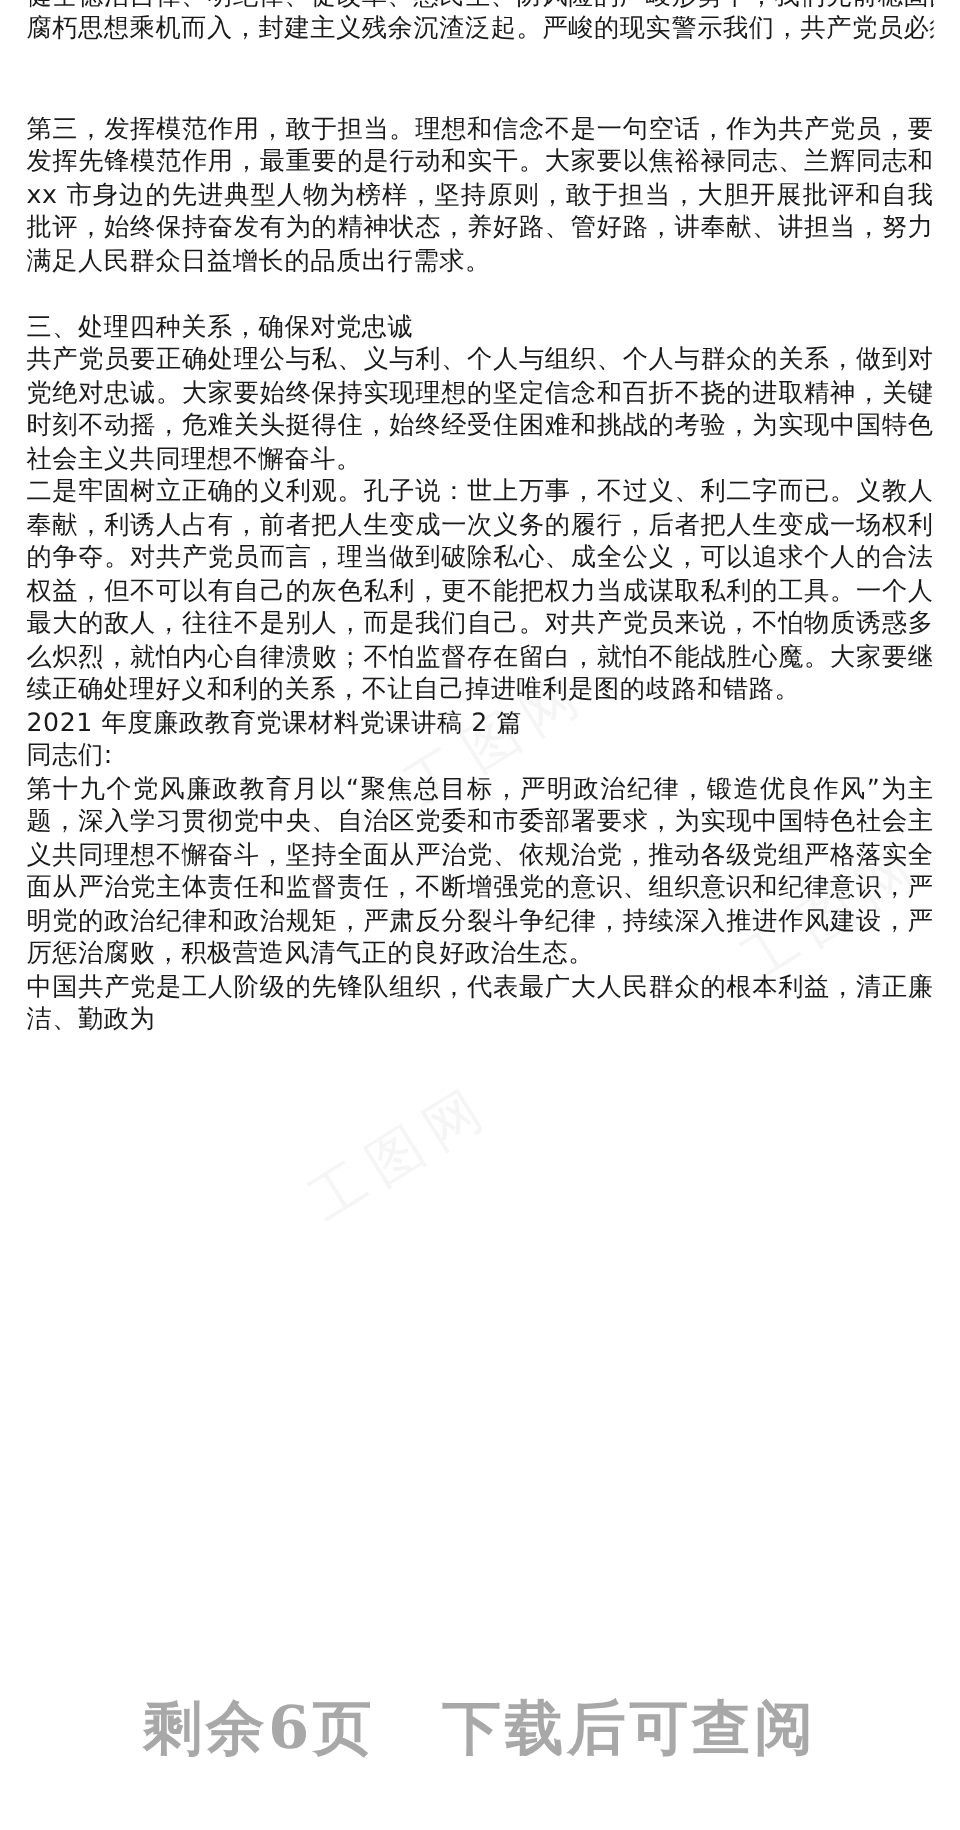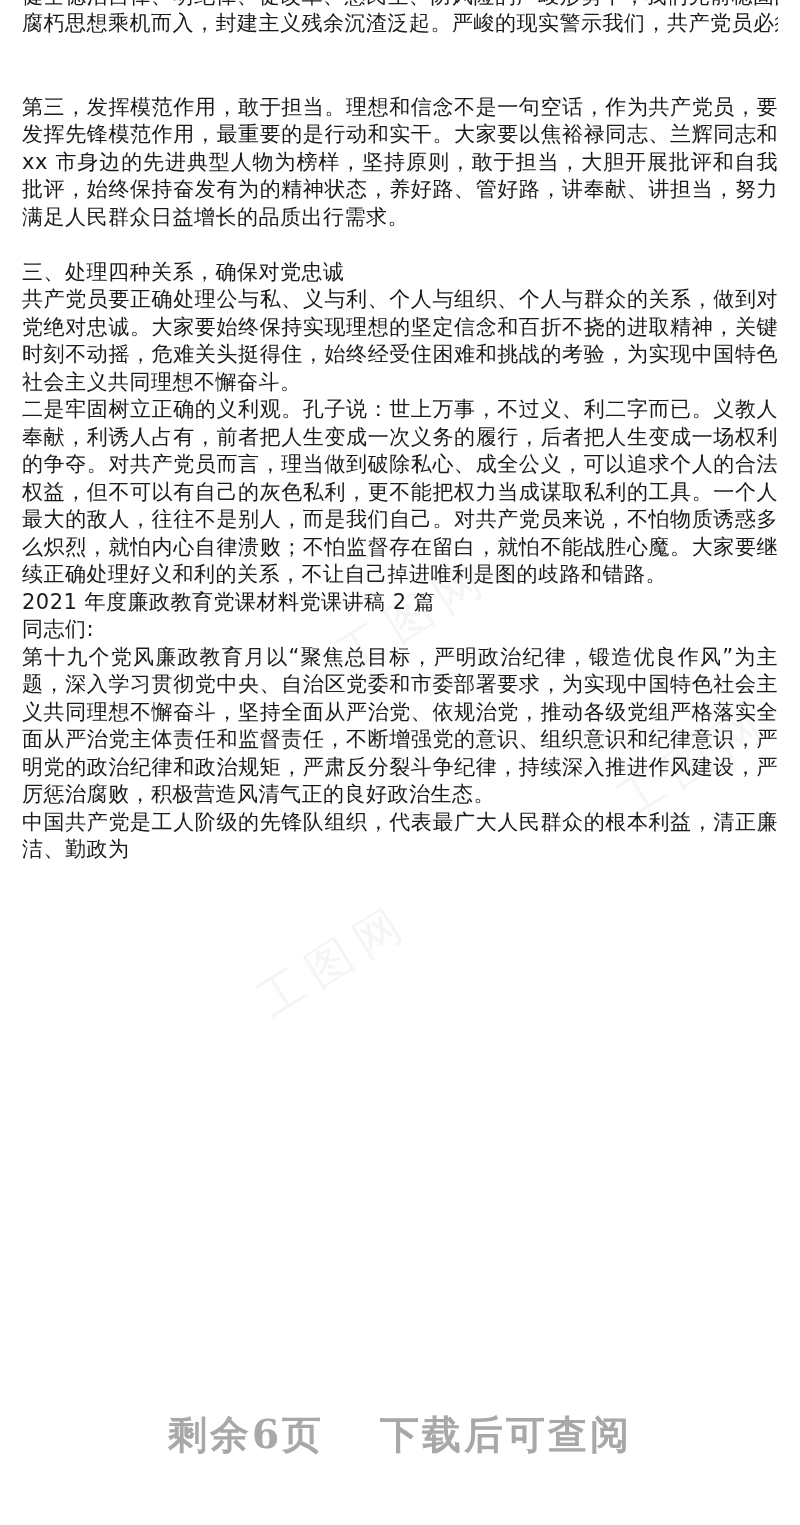--- a/index.html
+++ b/index.html
@@ -73,21 +73,21 @@
     position: absolute;
     top: 1408px;
     left: 0;
     width: 800px;
     display: flex;
     justify-content: center;
     align-items: baseline;
     gap: 56px;
     font-family: "DejaVu Serif", "Liberation Serif", serif;
     font-weight: 700;
-    font-size: 39px;
+    font-size: 49px;
     color: #a8a8a8;
     letter-spacing: 3px;
   }
 </style>
 </head>
 <body>
 
 <div class="doc">
 
   <div class="doc-text">

